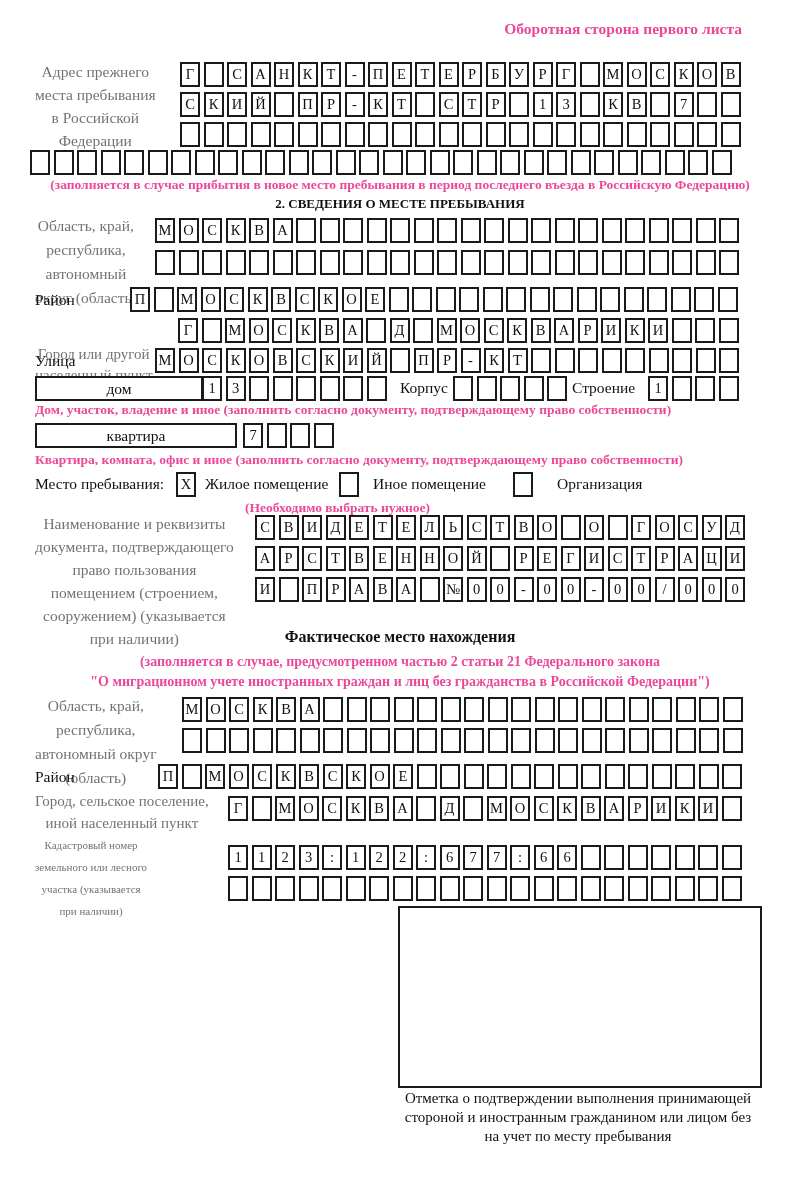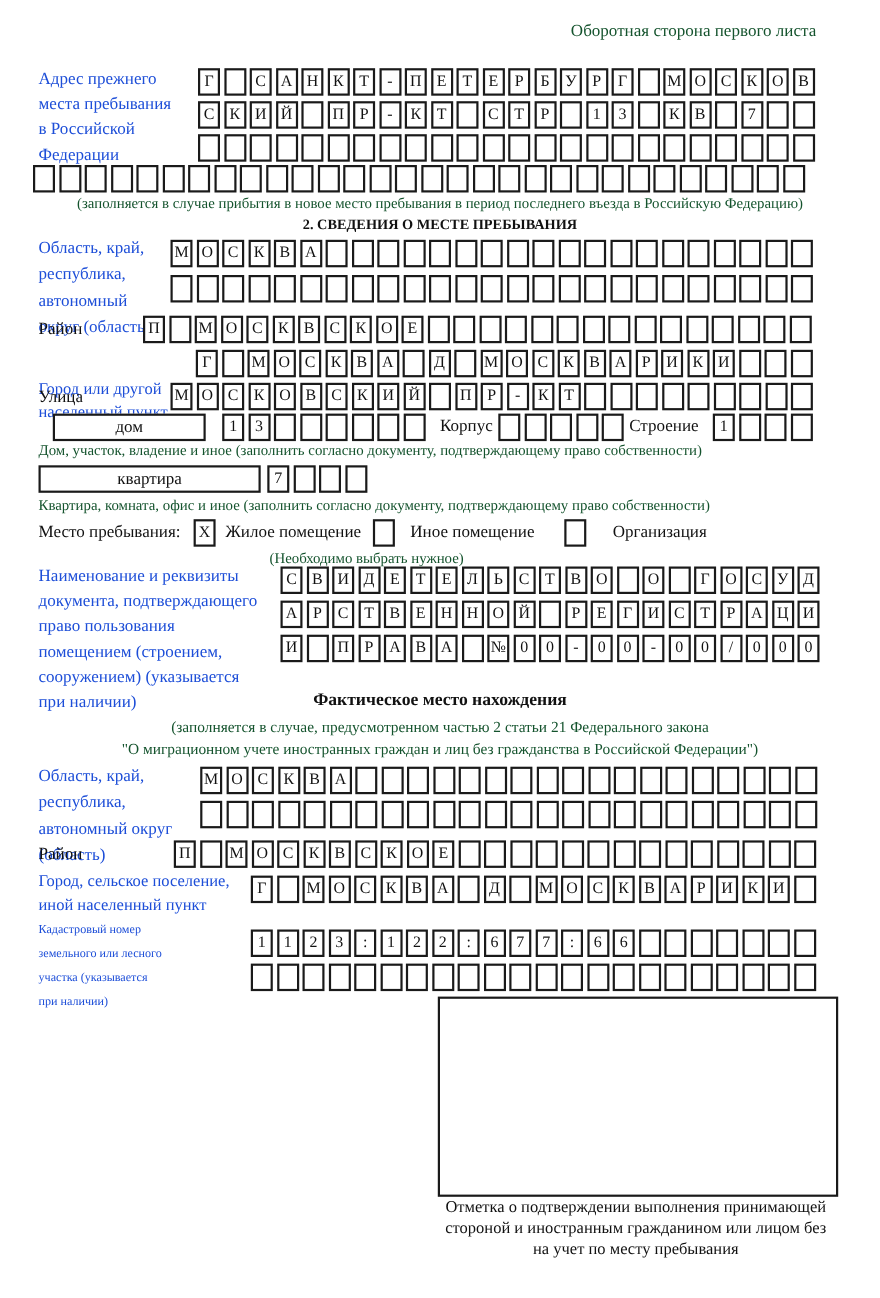--- a/index.html
+++ b/index.html
@@ -1,20 +1,20 @@
 <!DOCTYPE html>
 <html><head>
 <meta charset="utf-8">
 <style>
   html,body{margin:0;padding:0;background:#fff;}
   .page{position:relative;width:800px;height:1180px;background:#ffffff;
         font-family:"Liberation Serif","DejaVu Serif",serif;color:#111;overflow:hidden;}
-  .lbl{position:absolute;font-size:15.5px;line-height:23px;color:#1d4ed8;}
+  .lbl{position:absolute;font-size:15.5px;line-height:23px;color:#737373;text-align:center;}
   .lbl div{white-space:nowrap;}
-  .cap{position:absolute;font-size:13.5px;color:#14532d;white-space:nowrap;}
+  .cap{position:absolute;font-size:13.5px;color:#ec4899;white-space:nowrap;font-weight:bold;}
   .center{left:0;right:0;text-align:center;}
   .heading{position:absolute;left:0;right:0;text-align:center;font-weight:bold;font-size:13px;}
   .boxrow{position:absolute;display:flex;gap:3.5px;}
   .cell{width:20px;height:25px;box-sizing:border-box;border:2px solid #1a1a1a;background:#fff;
         display:flex;align-items:center;justify-content:center;
         font-size:14.5px;font-family:"Liberation Serif",serif;}
   .widebox{position:absolute;height:25px;box-sizing:border-box;border:2px solid #1a1a1a;background:#fff;
         display:flex;align-items:center;justify-content:center;font-size:15.5px;}
   .inl{position:absolute;font-size:15.5px;white-space:nowrap;}
   .stampbox{position:absolute;border:2px solid #1a1a1a;background:#fff;}
@@ -291,21 +291,21 @@
       <div class="cell"></div>
       <div class="cell"></div>
       <div class="cell"></div>
       <div class="cell"></div>
       <div class="cell"></div>
       <div class="cell"></div>
       <div class="cell"></div>
       <div class="cell"></div>
     </div>
 
-  <div class="widebox" style="left:35px;top:376px;width:139px;margin-left:13px;">дом</div>
+  <div class="widebox" style="left:35px;top:376px;width:168px;">дом</div>
   <div class="boxrow" style="left:202px;top:376px;">
       <div class="cell">1</div>
       <div class="cell">3</div>
       <div class="cell"></div>
       <div class="cell"></div>
       <div class="cell"></div>
       <div class="cell"></div>
       <div class="cell"></div>
       <div class="cell"></div>
     </div>

